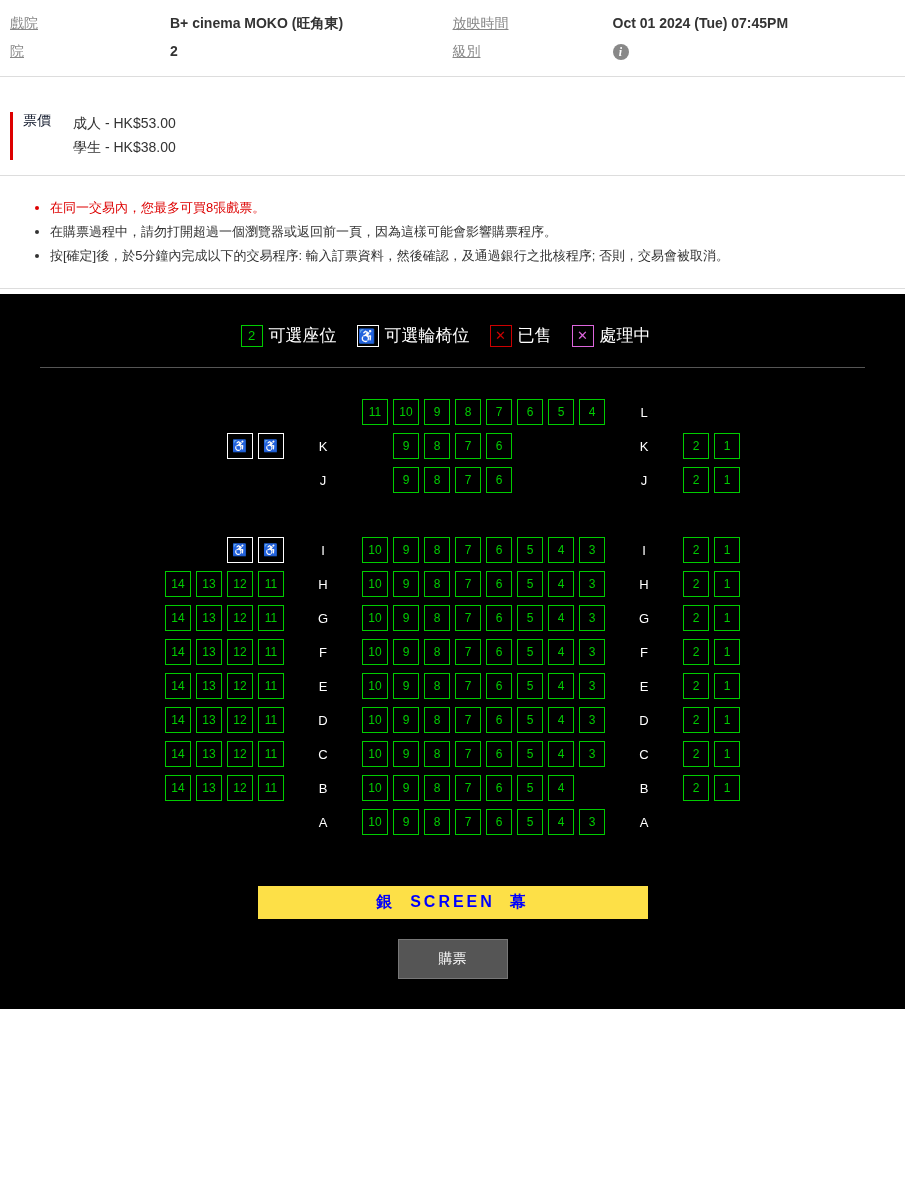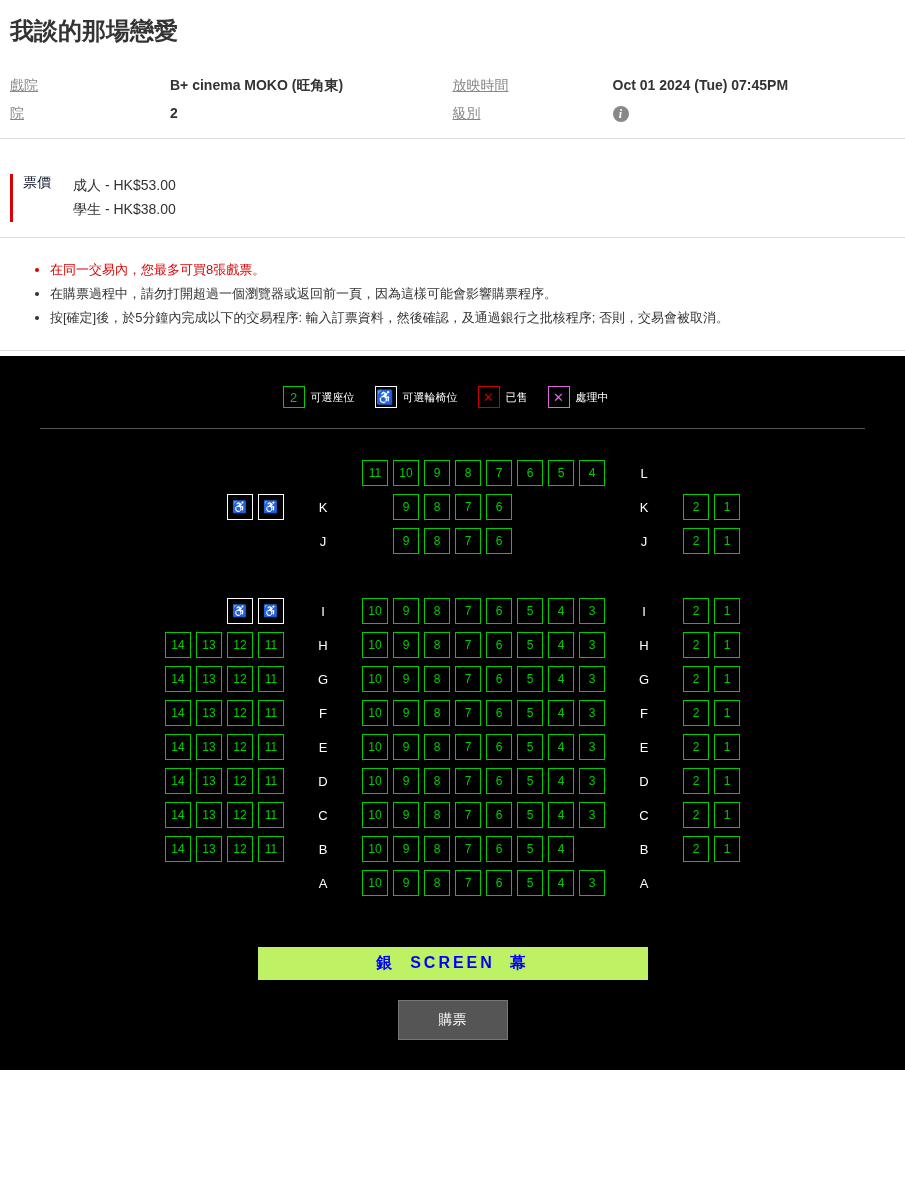--- a/index.html
+++ b/index.html
@@ -24,38 +24,37 @@
 .notes ul { list-style: disc; padding-left: 20px; }
 .notes li { padding: 3px 0; font-size: 13px; }
 .notes .red { color: #d00; }
 .seat-area { background: #000; color: #fff; padding: 30px 0; margin-top: 5px; }
 .legend { display: flex; justify-content: center; align-items: center; gap: 6px; padding-bottom: 20px; border-bottom: 1px solid #555; margin: 0 40px 30px; }
 .lg-box { width: 22px; height: 22px; display: flex; align-items: center; justify-content: center; font-size: 13px; }
 .lg-avail { border: 1px solid #0c0; color: #0c0; }
 .lg-wheel { border: 1px solid #fff; color: #fff; }
 .lg-sold { border: 1px solid #c00; color: #c00; }
 .lg-proc { border: 1px solid #d6d; color: #d6d; }
-.lg-label { margin-right: 14px; font-size: 11px; }
+.lg-label { margin-right: 14px; font-size: 17px; }
 .seating { display: flex; flex-direction: column; align-items: center; gap: 6px; padding: 0 32px; }
 .seat-row { display: flex; align-items: center; gap: 5px; height: 28px; }
 .seat { width: 26px; height: 26px; border: 1px solid #0c0; color: #0c0; display: flex; align-items: center; justify-content: center; font-size: 12px; cursor: pointer; }
 .seat.wheel { border-color: #fff; color: #fff; }
 .row-label { width: 26px; text-align: center; color: #fff; font-size: 13px; }
 .spacer { width: 26px; height: 26px; }
 .aisle { width: 16px; }
 .seat-gap { height: 30px; }
-.screen { background: #bef264; color: #00f; font-weight: bold; text-align: center; padding: 6px; width: 390px; margin: 50px auto 0; font-size: 16px; letter-spacing: 3px; }
+.screen { background: #fde047; color: #00f; font-weight: bold; text-align: center; padding: 6px; width: 390px; margin: 50px auto 0; font-size: 16px; letter-spacing: 3px; }
 .buy-btn { display: block; margin: 20px auto 0; padding: 10px 40px; background: #555; color: #fff; border: 1px solid #777; font-size: 14px; cursor: pointer; }
 .wheel-icon { font-size: 14px; }
 .info-circle { display: inline-block; width: 16px; height: 16px; border-radius: 50%; background: #888; color: #fff; text-align: center; line-height: 16px; font-size: 12px; font-weight: bold; font-family: serif; font-style: italic; }
 </style>
 </head>
 <body>
 <div class="container">
-<h1 class="title">我談的那場戀愛</h1>
 <div class="info-block">
 <div class="info-row">
 <div class="info-col">
           <span class="info-label">戲院</span>
           <span class="info-value">B+ cinema MOKO (旺角東)</span>
         </div>
 <div class="info-col">
           <span class="info-label">放映時間</span>
           <span class="info-value">Oct 01 2024 (Tue) 07:45PM</span>
         </div>

